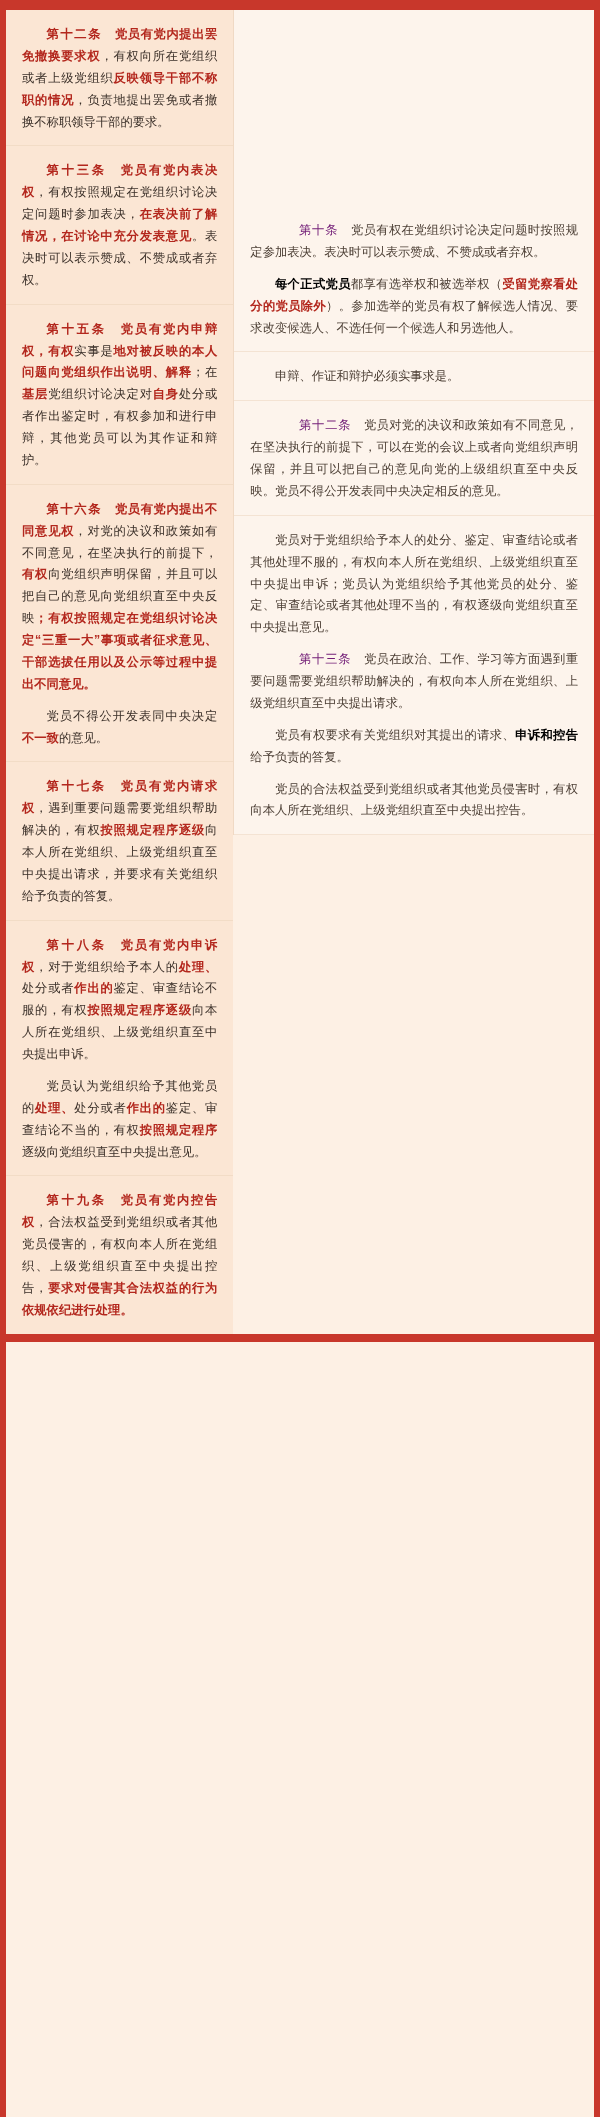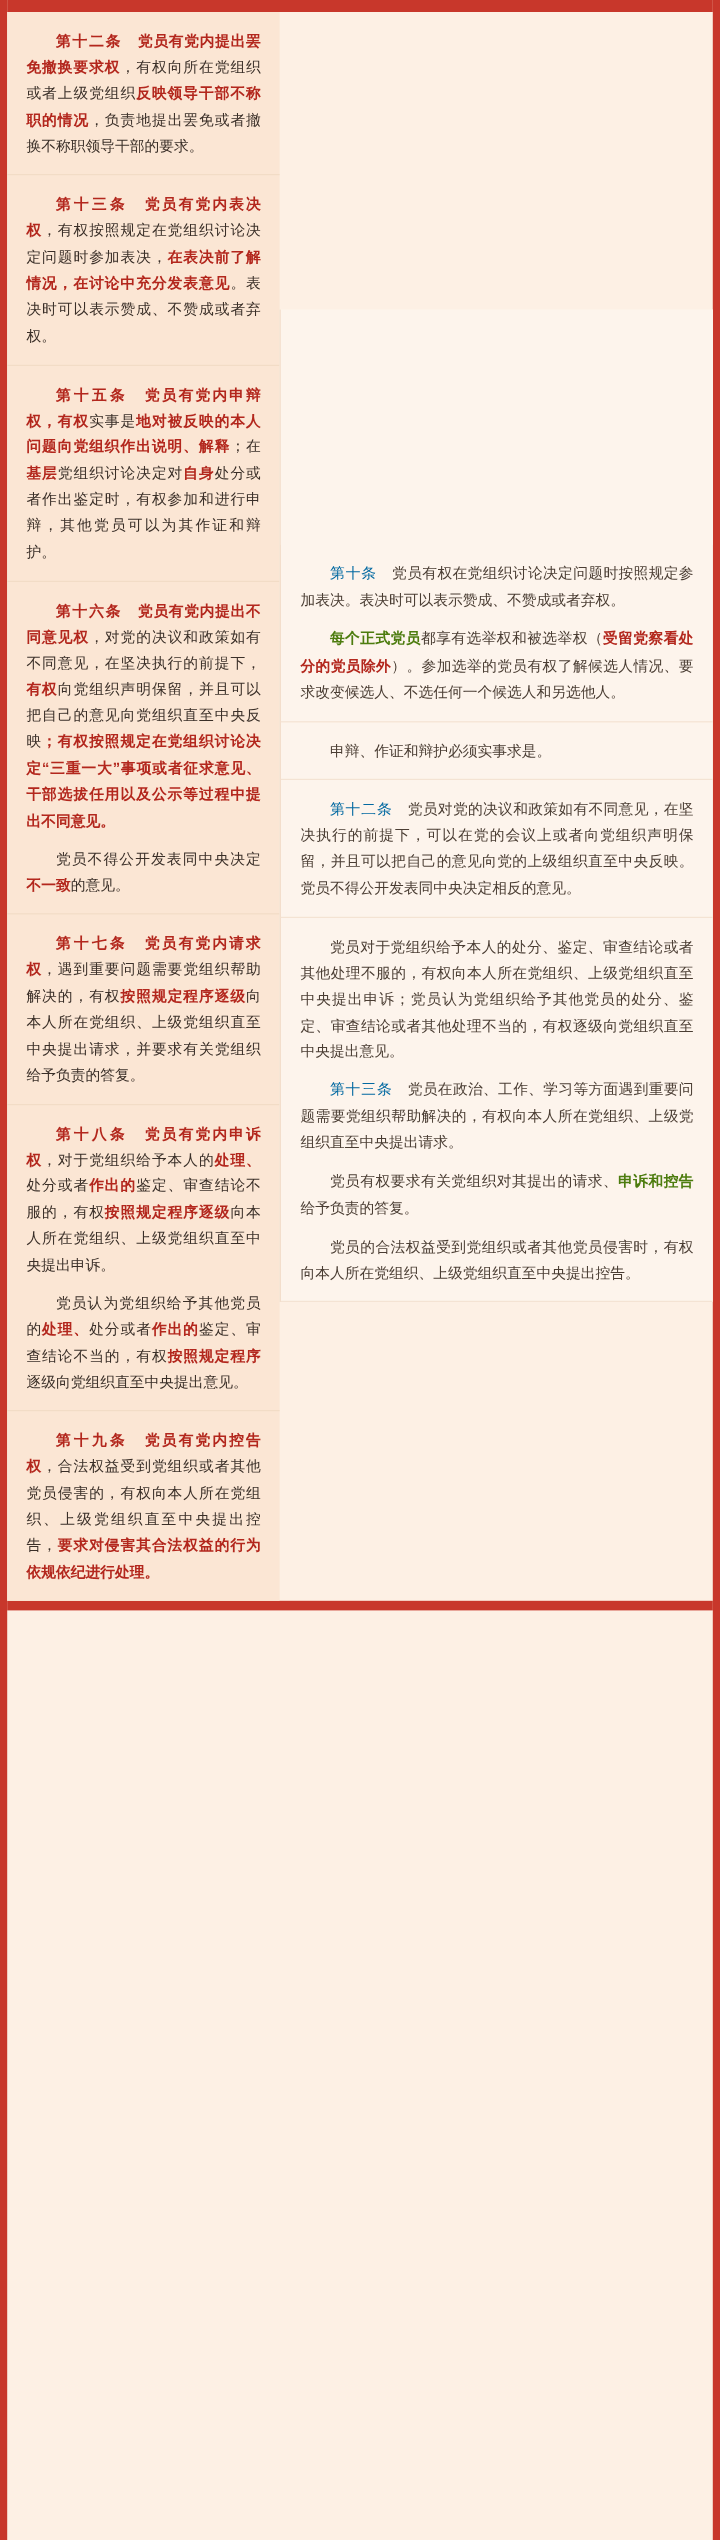--- a/index.html
+++ b/index.html
@@ -19,21 +19,21 @@
     overflow: hidden;
   }
   .topbar {
     height: 10px;
     background: #c8372b;
     width: 100%;
   }
   .columns {
     display: flex;
     width: 100%;
-    align-items: center;
+    align-items: flex-start;
   }
   .col-left {
     width: 232px;
     background: #fbe6d4;
     box-sizing: border-box;
   }
   .col-right {
     width: 368px;
     background: #fdf4ec;
     box-sizing: border-box;
@@ -61,31 +61,31 @@
   .col-right p.para {
     color: #4a3d33;
   }
   .art {
     font-weight: bold;
     color: #b3271d;
     letter-spacing: 1px;
   }
   .col-right .art {
     font-weight: normal;
-    color: #0369a1;
+    color: #701a75;
     letter-spacing: 0.5px;
+    margin-left: 24px;
   }
   .hl {
     font-weight: bold;
     color: #b3271d;
   }
   .hl-blue {
     font-weight: bold;
-    color: #4d7c0f;
-    font-family: Liberation Mono, monospace;
+    color: #000000;
   }
   .rightpad {
     height: 196px;
     background: #fdf4ec;
   }
   .botbar {
     height: 8px;
     background: #c8372b;
     width: 100%;
   }

